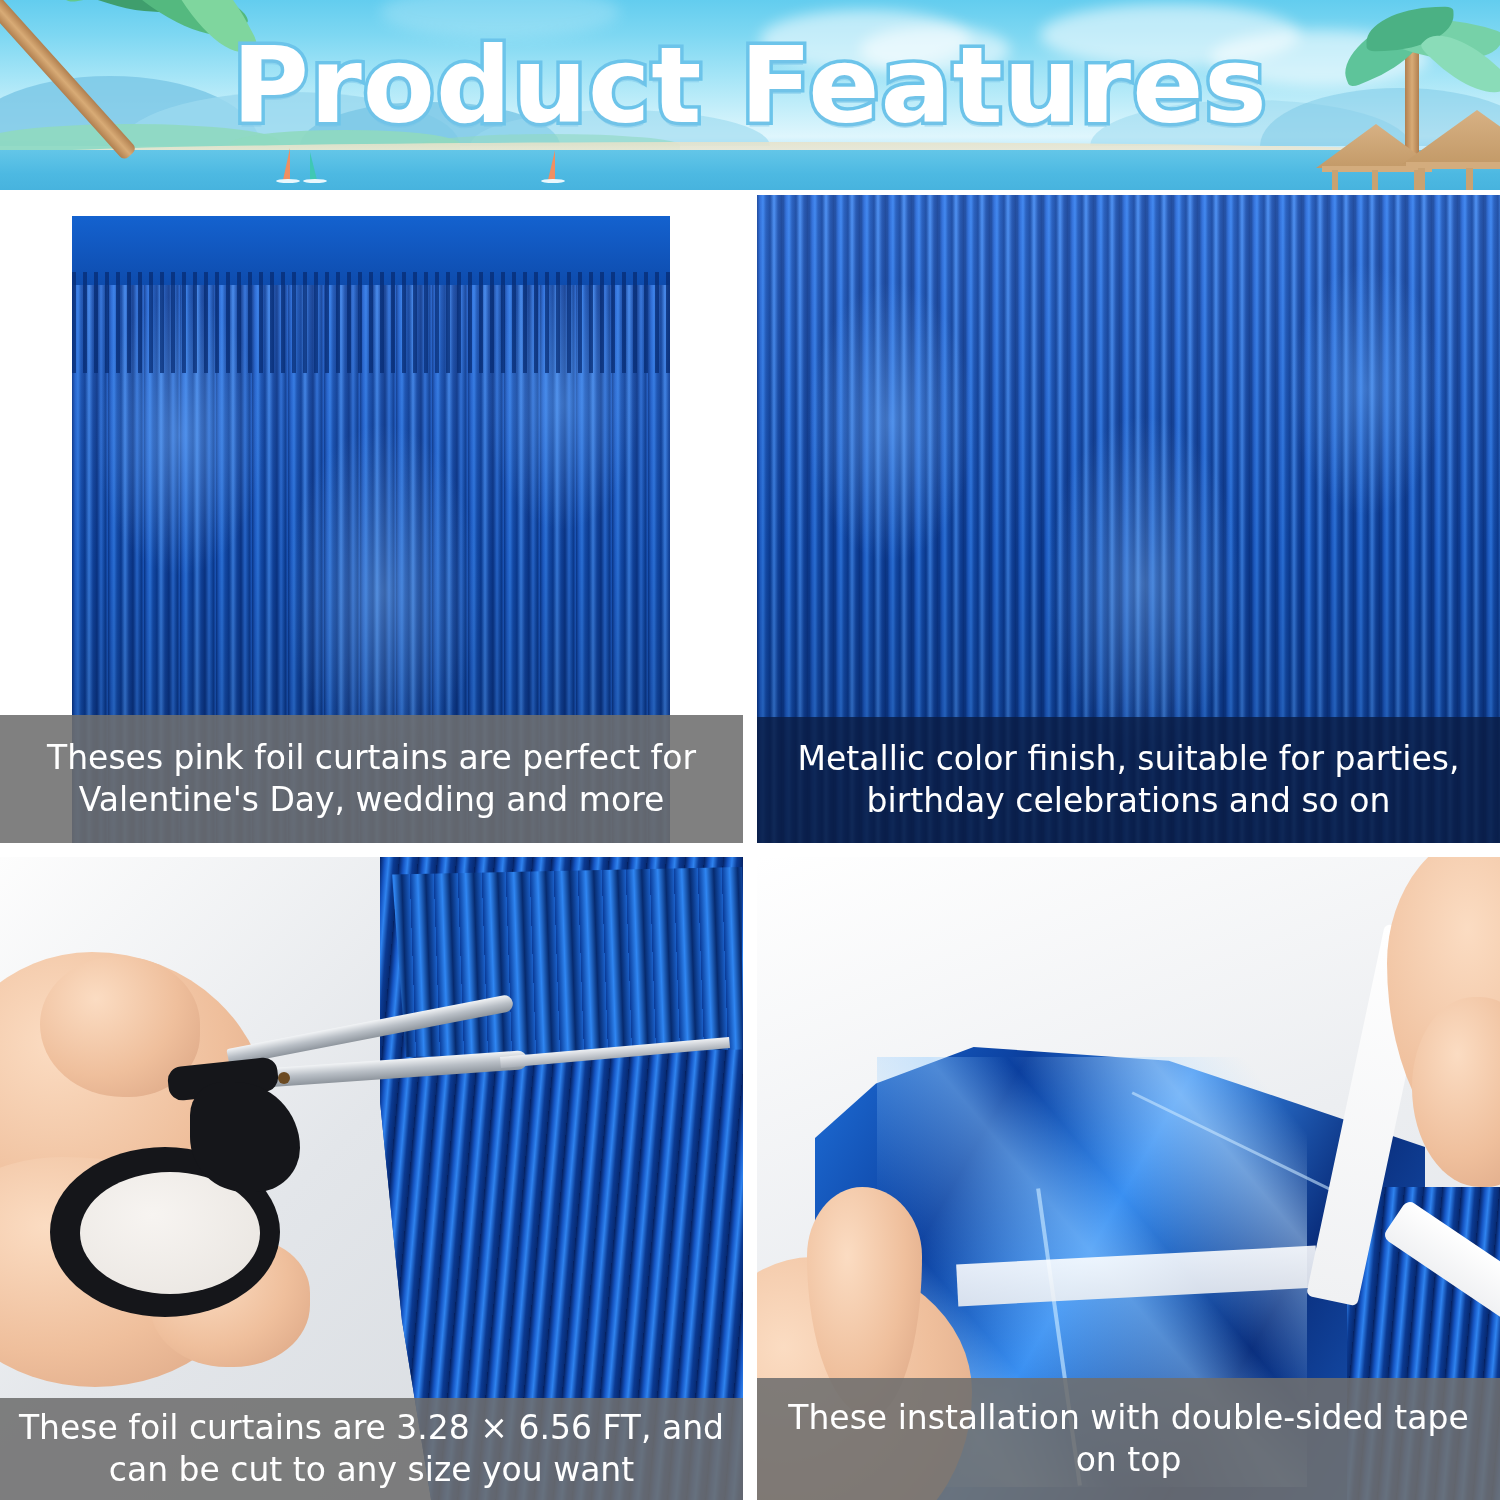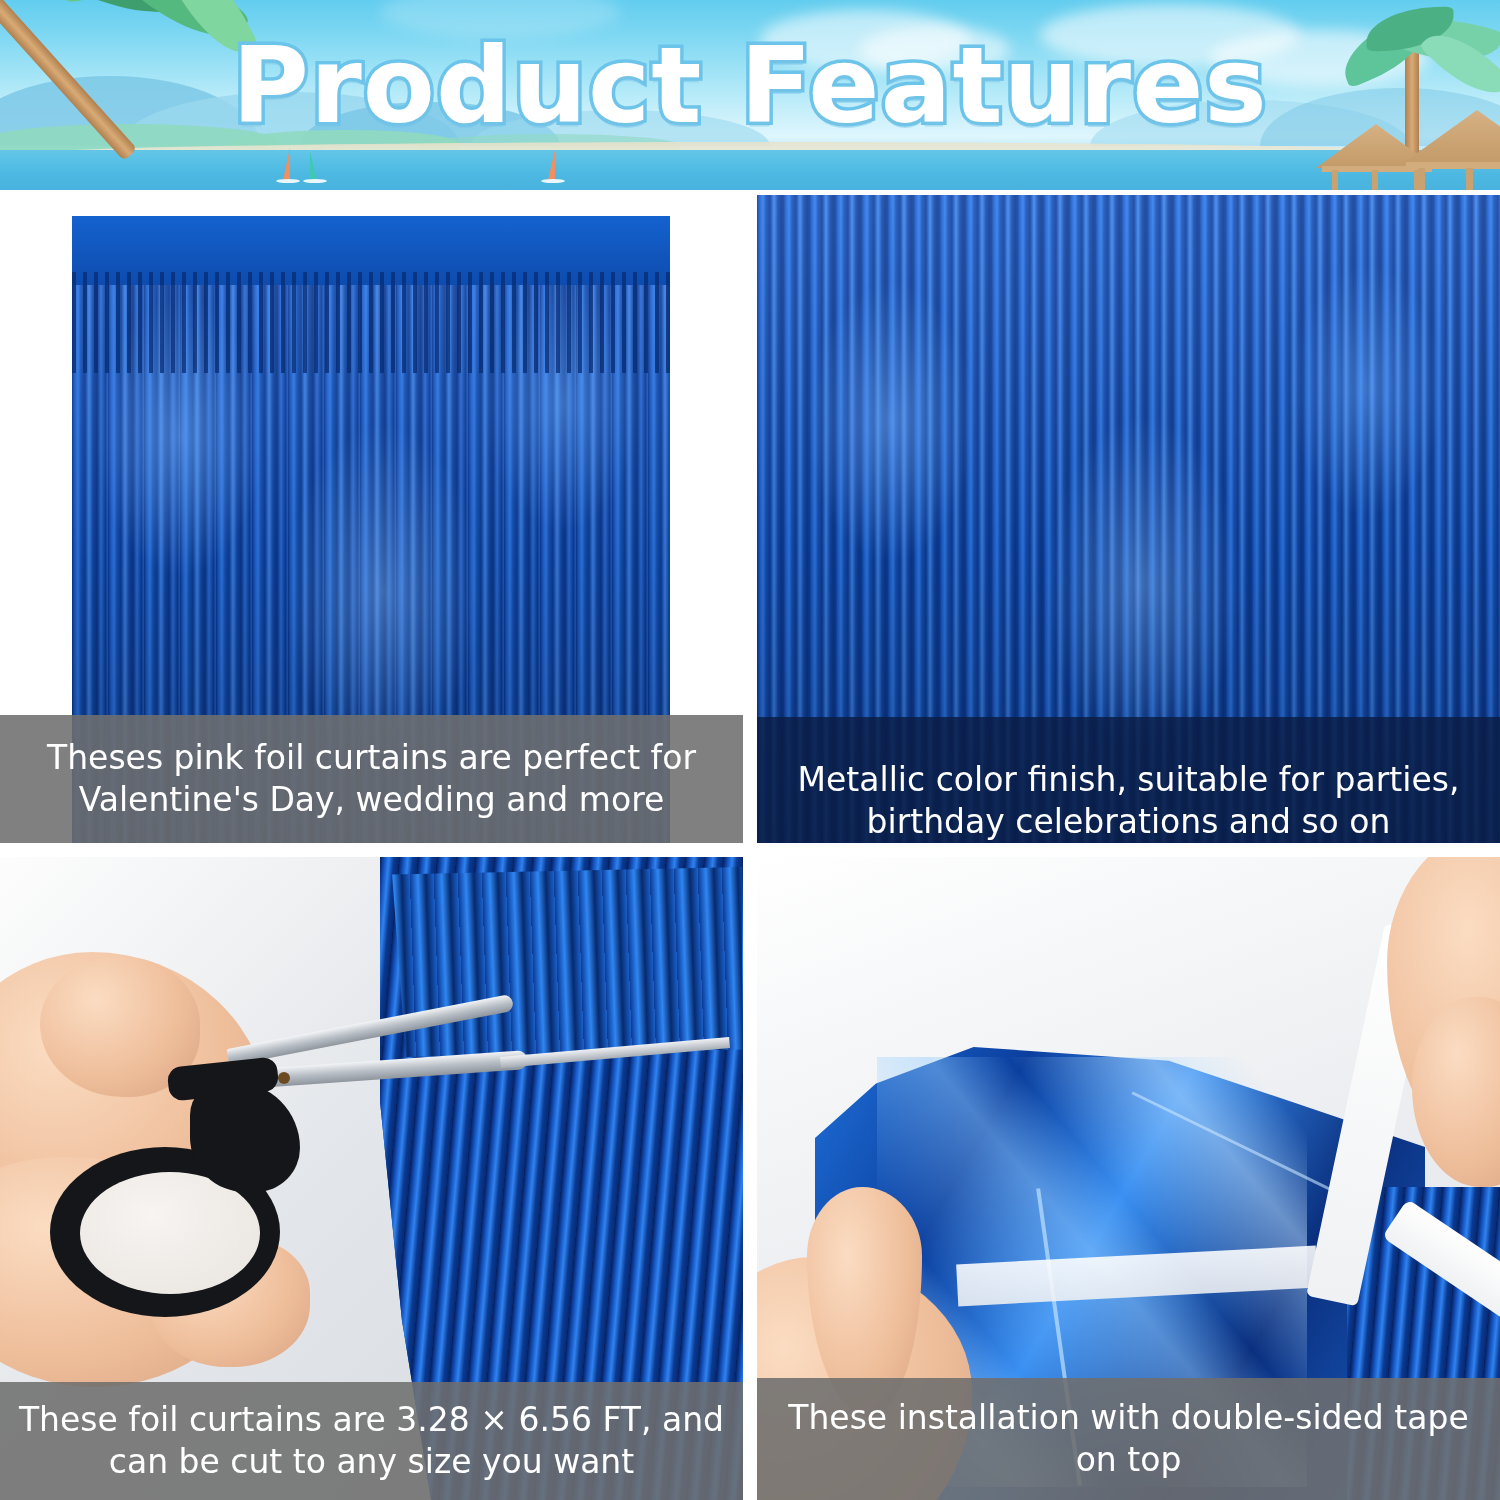--- a/index.html
+++ b/index.html
@@ -235,21 +235,21 @@
       <span>Theses pink foil curtains are perfect for Valentine's Day, wedding and more</span>
     </div>
   </div>
 
   <div class="panel" id="panel-top-right" style="left:757px; top:195px; width:743px; height:648px;">
 
     <div style="position:absolute; inset:0; overflow:hidden;">
       <div class="foil" style="background-size:26px 100%;"></div>
     </div>
 
-    <div class="caption-bar dark" style="height:126px;align-items:flex-end;">
+    <div class="caption-bar dark" style="height:126px;">
       <span>Metallic color finish, suitable for parties, birthday celebrations and so on</span>
     </div>
   </div>
 
   <div class="panel" id="panel-bottom-left" style="left:0px; top:857px; width:743px; height:643px;">
 
     <div class="photo-bg-left"></div>
 
     <div class="strip-foil" style="left:380px; top:0px; width:365px; height:643px;
          clip-path: polygon(0% 0%, 100% 0%, 100% 100%, 14% 100%, 6% 72%, 0% 38%);"></div>
@@ -273,21 +273,21 @@
 
     <div class="handleblk" style="left:168px; top:205px; width:110px; height:34px;
          border-radius:14px; transform:rotate(-6deg);"></div>
     <div class="handleblk" style="left:50px; top:290px; width:230px; height:170px;
          border-radius:50%; "></div>
     <div style="position:absolute; left:80px; top:315px; width:180px; height:122px;
          border-radius:50%; background: radial-gradient(ellipse at 40% 35%, #f7f4f1, #e8e4df);"></div>
     <div class="handleblk" style="left:190px; top:225px; width:110px; height:110px;
          border-radius: 30% 60% 40% 50%;"></div>
 
-    <div class="caption-bar gray" style="height:118px;align-items:center;">
+    <div class="caption-bar gray" style="height:102px;align-items:center;">
       <span>These foil curtains are 3.28 × 6.56 FT, and can be cut to any size you want</span>
     </div>
   </div>
 
   <div class="panel" id="panel-bottom-right" style="left:757px; top:857px; width:743px; height:643px;">
 
     <div class="photo-bg-right"></div>
 
     <div class="sheet" style="left:58px; top:190px; width:610px; height:455px;
          clip-path: polygon(10% 8%, 26% 0%, 58% 3%, 78% 12%, 100% 22%, 100% 100%, 0% 100%, 0% 20%);"></div>

